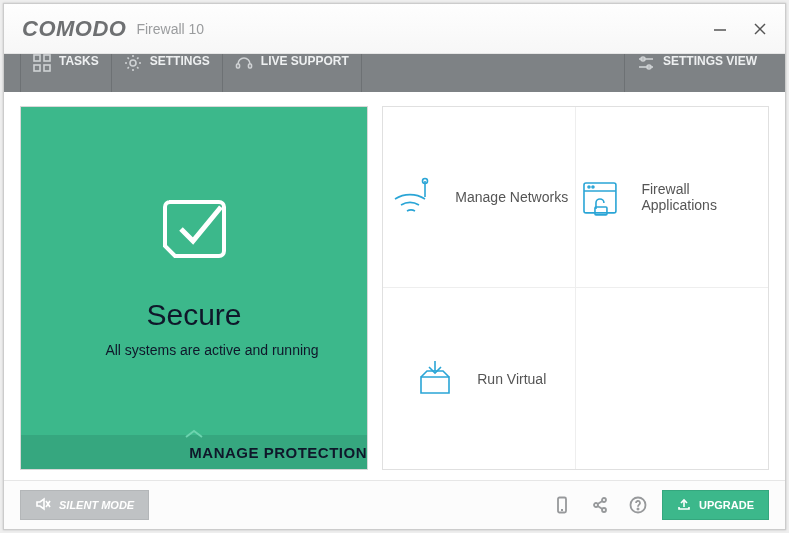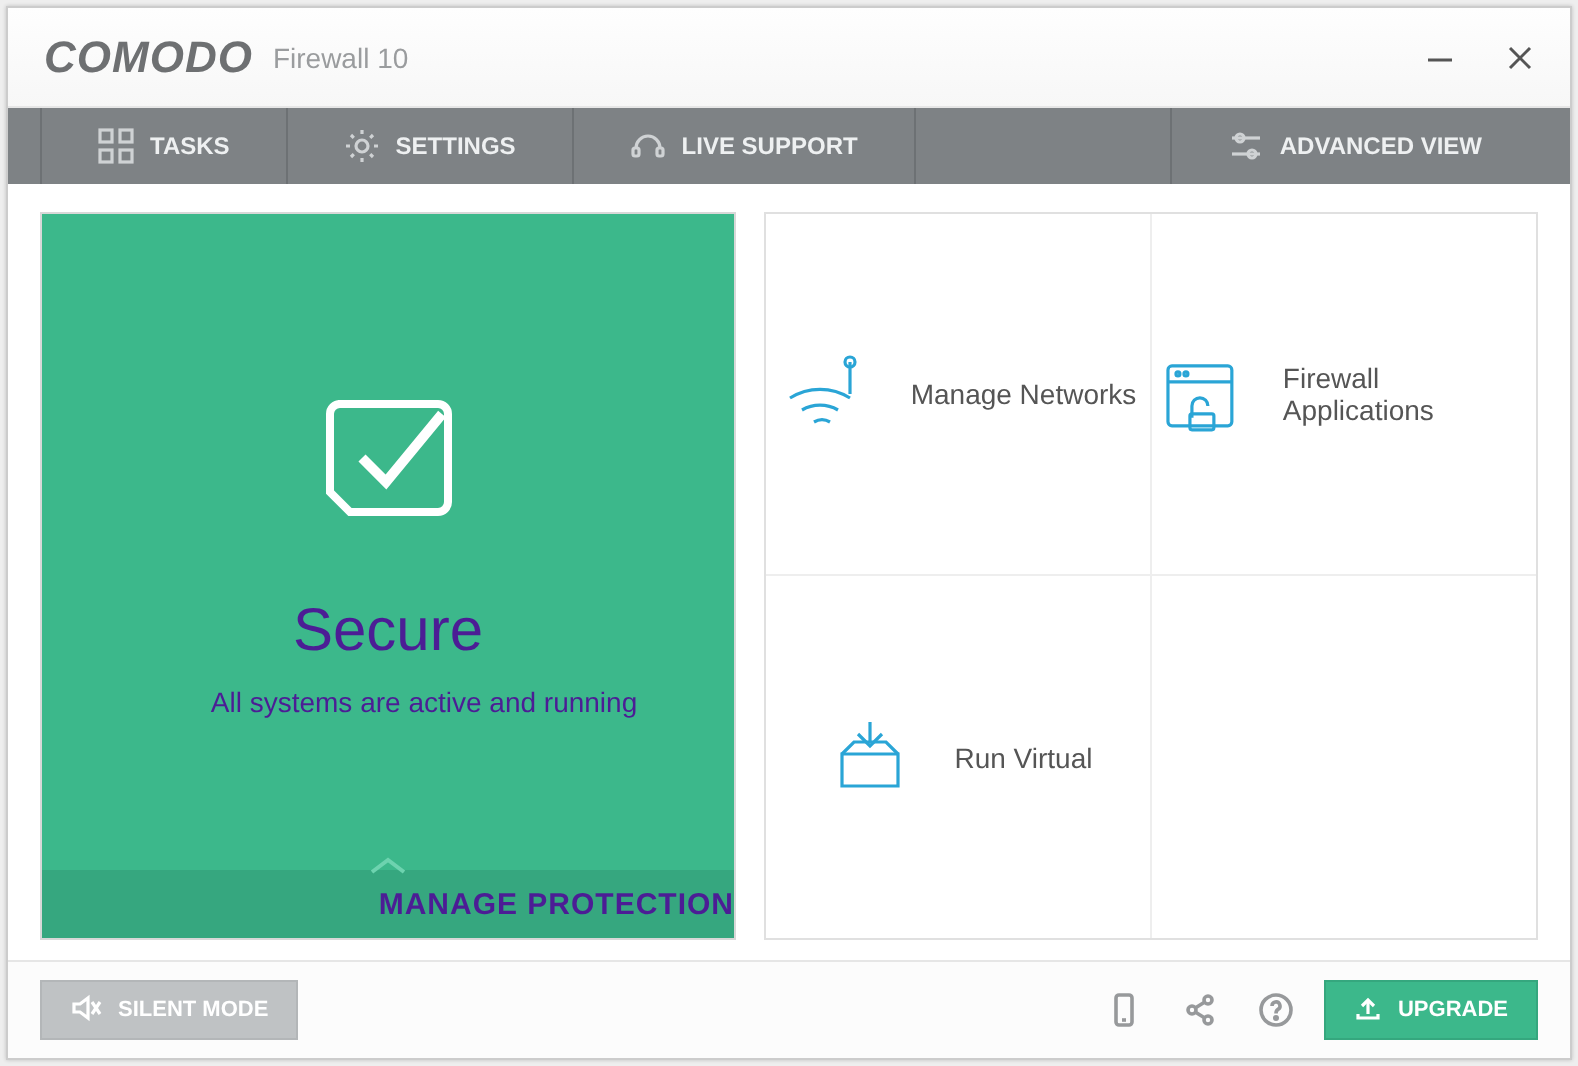--- a/index.html
+++ b/index.html
@@ -46,22 +46,22 @@
   .winbtn { width: 14px; height: 14px; display:flex; align-items:center; justify-content:center; cursor:pointer;}
   .winbtn svg { stroke:#555; stroke-width:1.5; fill:none; }
   .toolbar {
     height: 38px;
     background: #7e8285;
     display: flex;
     align-items: stretch;
     color: #eef0f1;
   }
   .tbtn {
-    display:flex; align-items:center; gap:8px;
-    padding:0 28px;
+    display:flex; gap:8px;
+    padding:0 12px;
     font-size:12px; font-weight:600;
     border-right:1px solid #6d7174;
     cursor:pointer;
   }
   .tbtn:first-child { border-left:1px solid #6d7174; margin-left:16px;}
   .tspacer { flex:1; }
   .tbtn.right { border-left:1px solid #6d7174; border-right:none; margin-right:16px;}
   .ticon { width:18px; height:18px; }
   .ticon svg { stroke:#cfd2d4; fill:none; stroke-width:1.6; }
   .content {
@@ -70,21 +70,21 @@
     gap:14px;
     padding:14px 16px 10px 16px;
     background:#fff;
     border-bottom:1px solid #e6e6e6;
   }
   .status-card {
     width: 348px;
     background:#3cb88b;
     border:1px solid #d8d8d8;
     display:flex; flex-direction:column;
-    color:#4c1d95;
+    color:#0f172a;
     position:relative;
   }
   .status-main {
     flex:1;
     display:flex; flex-direction:column; align-items:center; justify-content:center;
     text-align:center;
   }
   .shield-icon { margin-bottom:20px; }
   .status-title { font-size:30px; font-weight:300; margin-bottom:10px; }
   .status-sub { font-size:14px; font-weight:500;margin-left:36px; }
@@ -116,21 +116,21 @@
     height:48px;
     display:flex; align-items:center;
     padding:0 16px; gap:10px;
     background:#fcfcfc;
   }
   .silent {
     display:flex; align-items:center; gap:8px;
     background:#bfc2c4; color:#fff;
     height:30px; padding:0 14px;
     font-size:11px; font-weight:700;
-    cursor:pointer; border:1px solid #b3b6b8;
+    cursor:pointer; border:1px solid #b3b6b8;font-style:italic;
   }
   .silent svg{ stroke:#fff; fill:none; }
   .bspacer{ flex:1; }
   .graybtn {
     width:28px; height:28px;
     display:flex;align-items:center;justify-content:center;
     cursor:pointer;
   }
   .graybtn svg{ stroke:#97999b; fill:none; stroke-width:1.8; }
   .upgrade {
@@ -199,21 +199,21 @@
     <div class="tspacer"></div>
     <div class="tbtn right">
       <span class="ticon">
         <svg viewBox="0 0 18 18">
             <line x1="2" y1="5" x2="16" y2="5"></line>
             <line x1="2" y1="13" x2="16" y2="13"></line>
             <circle cx="6" cy="5" r="2"></circle>
             <circle cx="12" cy="13" r="2"></circle>
           </svg>
       </span>
-      <span>ADVANCED VIEW</span>
+      <span>SETTINGS VIEW</span>
     </div>
   </div>
 
   <div class="content">
     <div class="status-card">
       <div class="status-main">
         <div class="shield-icon">
           <svg width="90" height="90" viewBox="0 0 90 90" fill="none" stroke="#fff" stroke-width="4">
             <path d="M20 18 h50 a5 5 0 0 1 5 5 v44 a5 5 0 0 1 -5 5 h-44 l-10 -10 v-39 a5 5 0 0 1 5 -5 z"></path>
             <path d="M32 45 l12 12 l28 -34" stroke-width="5"></path>

